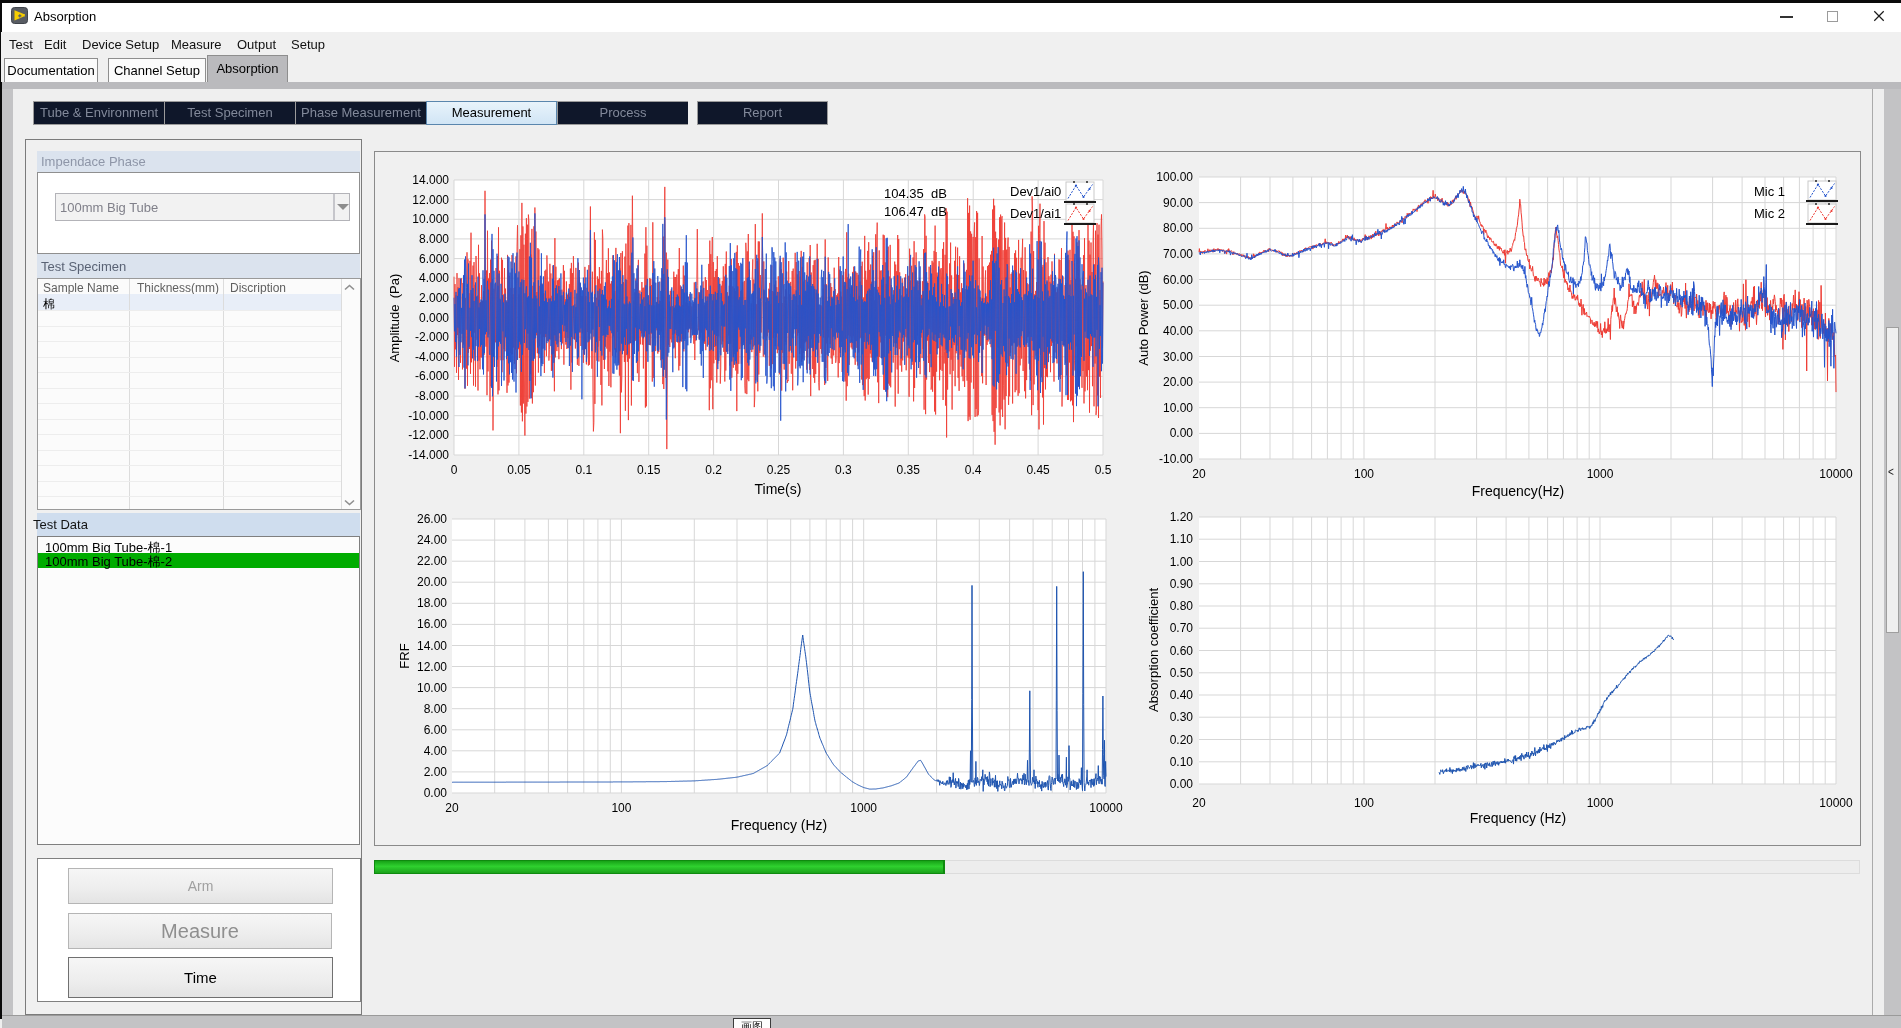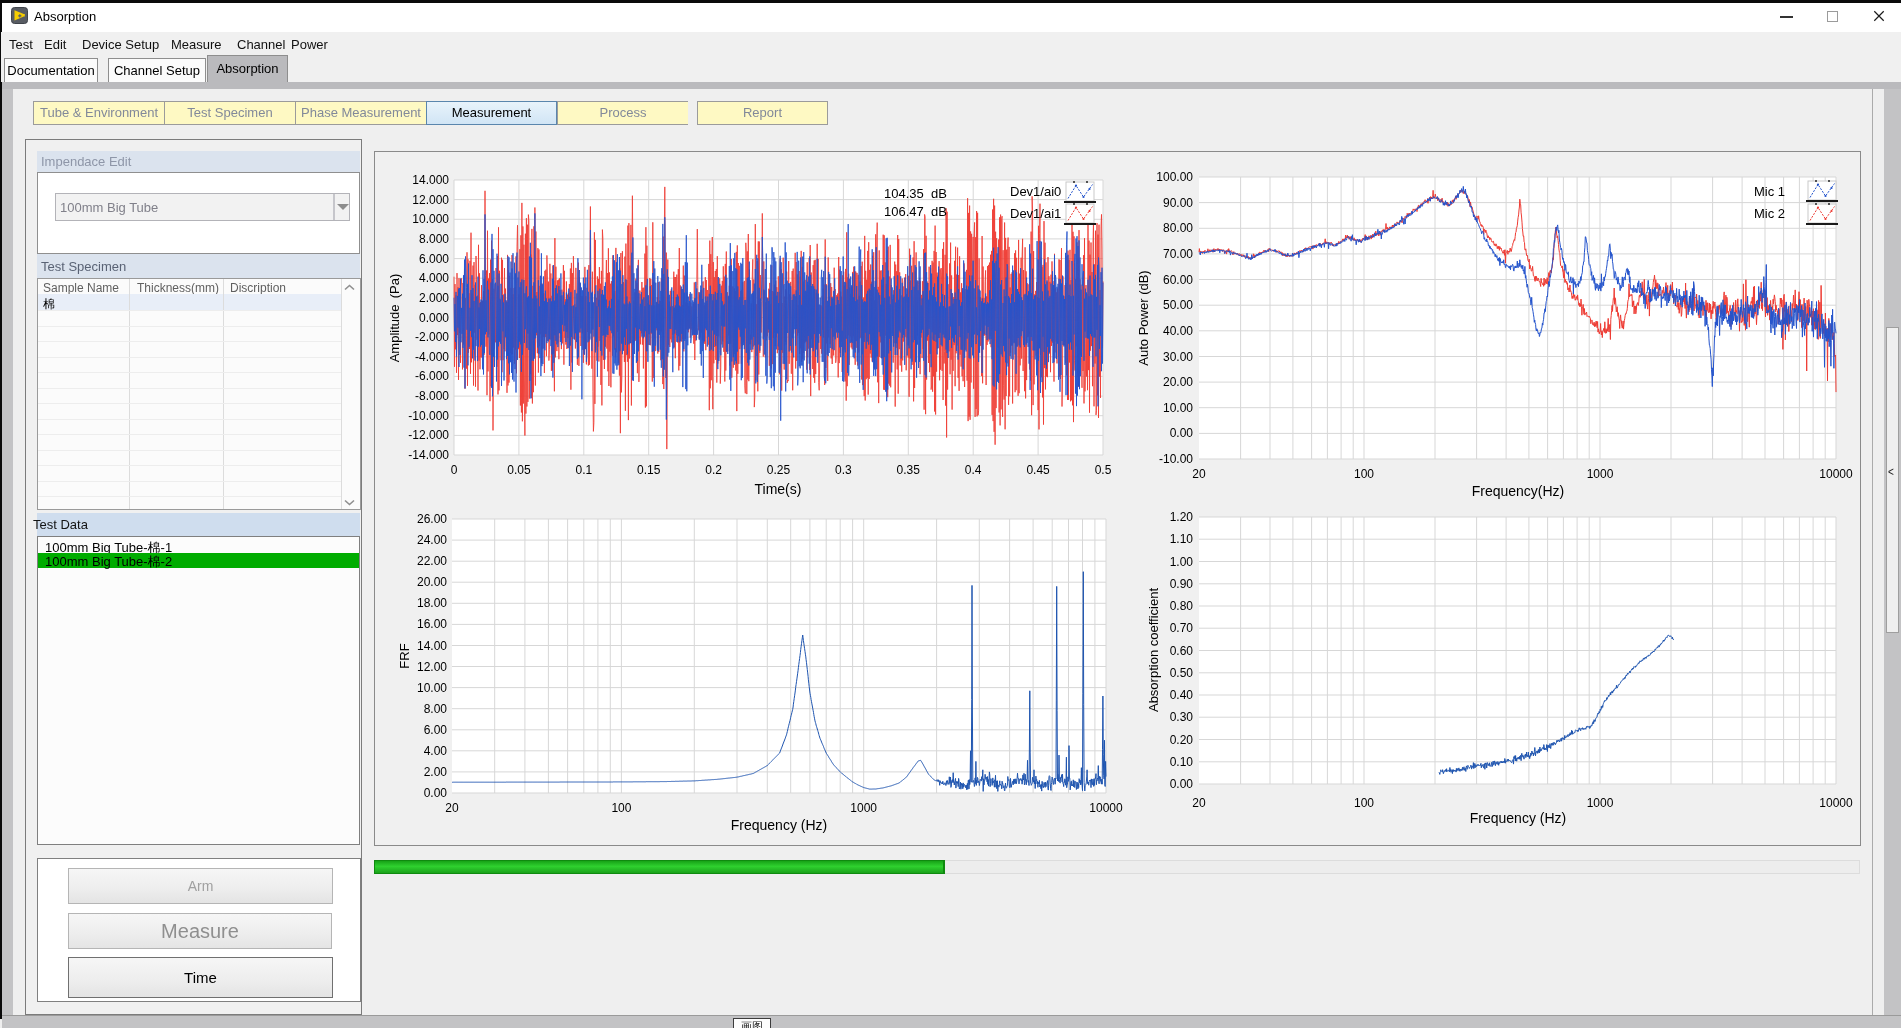--- a/index.html
+++ b/index.html
@@ -20,21 +20,21 @@
 .page { left:2px; top:89px; width:1899px; height:926px; background:#efefef; }
 .grayL { left:2px; top:89px; width:11px; height:927px; background:#c3c3c5; }
 .grayR { left:1884px; top:89px; width:17px; height:927px; background:#c3c3c5; }
 .pborder { left:1872px; top:89px; width:1px; height:926px; background:#ababab; }
 .split-btn { left:1886px; top:327px; width:13px; height:306px; background:#efefef; border:1px solid #9e9e9e; }
 .split-arrow { left:1888px; top:466px; font-size:10px; color:#222; transform:scaleY(1.3); }
 .botline { left:2px; top:1015px; width:1899px; height:1px; background:#9a9a9a; }
 .botbar { left:2px; top:1016px; width:1899px; height:12px; background:#c3c3c5; }
 .paint-box { left:733px; top:1018px; width:38px; height:10px; background:#fdfdfd; border:1px solid #3c3c3c; border-bottom:none; overflow:hidden; font-size:11px; color:#222; text-align:center; line-height:14px; }
 
-.itab { position:absolute; top:101px; height:24px; width:131px; background:#fef9c3; border:1px solid #9b9b9b; border-right:none; color:#82899a; font-size:13px; text-align:center; line-height:22px; }
+.itab { position:absolute; top:101px; height:24px; width:131px; background:#0f172a; border:1px solid #9b9b9b; border-right:none; color:#82899a; font-size:13px; text-align:center; line-height:22px; }
 .itab.last { border-right:1px solid #9b9b9b; }
 .itab.sel { background:linear-gradient(180deg,#e8f3fb 0%,#d1e5f5 100%); border:1px solid #5a86ad; color:#000; }
 
 .lpanel { left:25px; top:139px; width:337px; height:876px; background:#f0f0f0; border:1px solid #7b7b7b; }
 .hdr { position:absolute; font-size:13px; }
 .imp-band { left:37px; top:151px; width:323px; height:21px; background:#dbe3ee; }
 .imp-txt { left:41px; top:154px; color:#8e96a8; }
 .white-box { left:37px; top:172px; width:323px; height:82px; background:#fff; border:1px solid #8f8f8f; }
 .dd { left:55px; top:193px; width:295px; height:28px; background:#f2f2f2; border:1px solid #b3b3b8; }
 .dd-txt { left:60px; top:200px; font-size:13px; color:#80808a; }
@@ -84,22 +84,22 @@
 <div class="abs wm"></div>
 <div class="abs wsq"></div>
 <svg class="abs wx" viewBox="0 0 14 14">
     <path d="M1.5 1.5 L12.5 12.5 M12.5 1.5 L1.5 12.5" stroke="#1c1c1c" stroke-width="1.4"></path>
   </svg>
 <div class="abs menubar">
   <span style="left:8px">Test</span>
   <span style="left:43px">Edit</span>
   <span style="left:81px">Device Setup</span>
   <span style="left:170px">Measure</span>
-  <span style="left:236px">Channel</span>
-  <span style="left:290px">Power</span>
+  <span style="left:236px">Output</span>
+  <span style="left:290px">Setup</span>
 </div>
 <div class="abs tabstrip">
   <div class="tab" style="left:3px; width:94px;">Documentation</div>
   <div class="tab" style="left:107px; width:98px;">Channel Setup</div>
   <div class="tab sel" style="left:206px; width:81px;">Absorption</div>
 </div>
 <div class="abs band"></div>
 <div class="abs page"></div>
 <div class="abs grayL"></div>
 <div class="abs grayR"></div>
@@ -109,21 +109,21 @@
 
 <div class="abs itab" style="left:33px;">Tube &amp; Environment</div>
 <div class="abs itab" style="left:164px;">Test Specimen</div>
 <div class="abs itab" style="left:295px;">Phase Measurement</div>
 <div class="abs itab sel" style="left:426px;">Measurement</div>
 <div class="abs itab" style="left:557px;">Process</div>
 <div class="abs itab last" style="left:688px;margin-left:9px;">Report</div>
 
 <div class="abs lpanel"></div>
 <div class="abs imp-band"></div>
-<span class="abs hdr imp-txt">Impendace Edit</span>
+<span class="abs hdr imp-txt">Impendace Phase</span>
 <div class="abs white-box"></div>
 <div class="abs dd"></div>
 <span class="abs dd-txt">100mm Big Tube</span>
 <div class="abs dd-sep"></div>
 <div class="abs dd-arr"></div>
 <div class="abs ts-band"></div>
 <span class="abs hdr ts-txt">Test Specimen</span>
 <div class="abs table"></div>
 <span class="abs th" style="left:43px; top:281px;">Sample Name</span>
 <span class="abs th" style="left:137px; top:281px;">Thickness(mm)</span>

